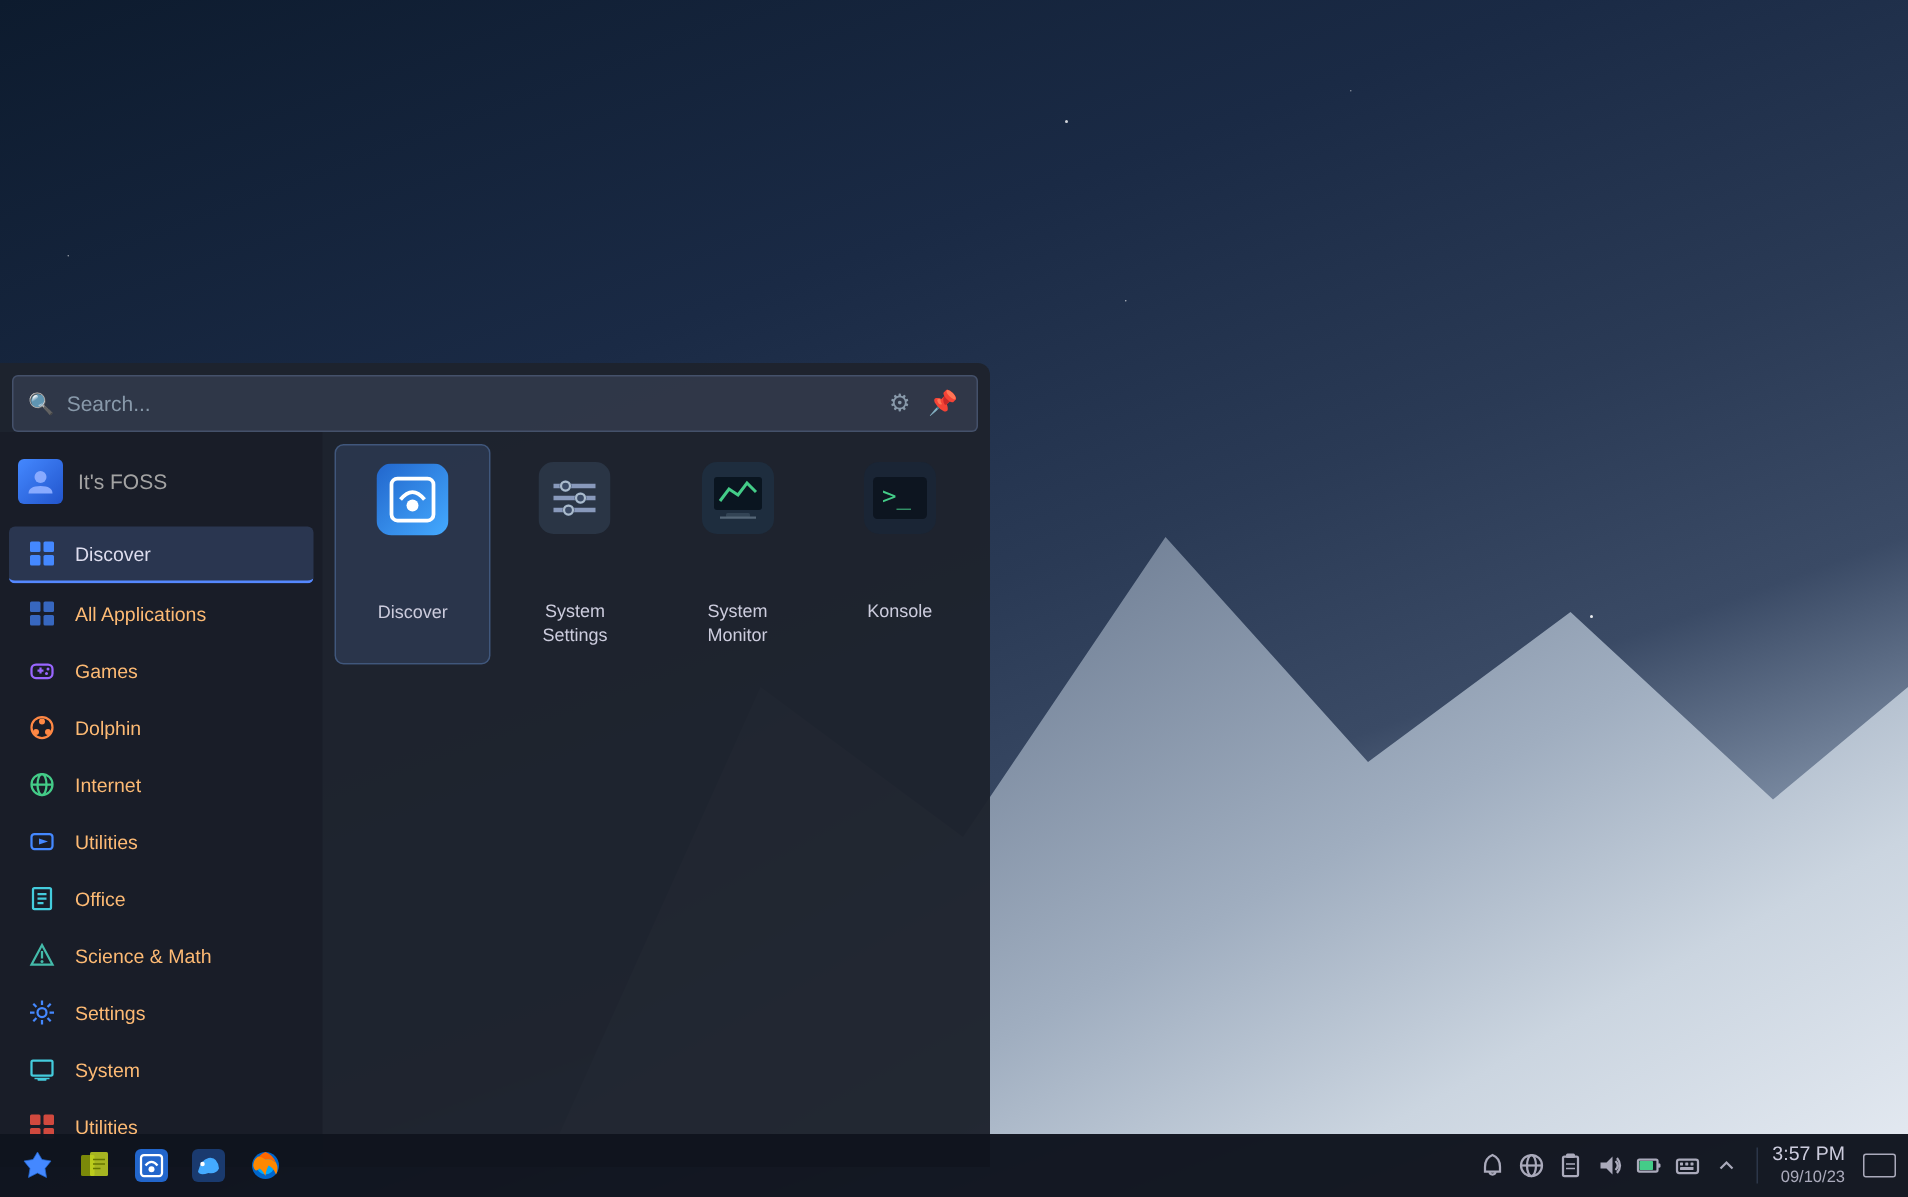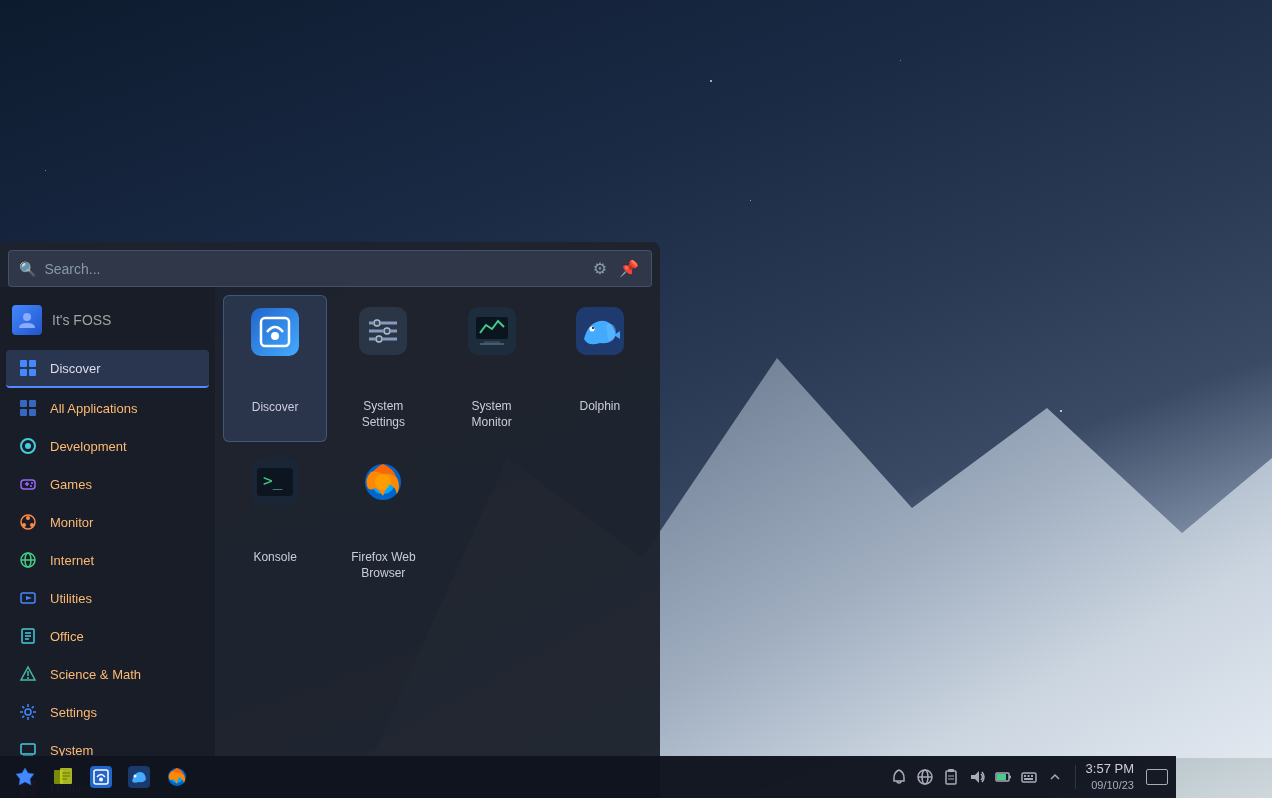--- a/index.html
+++ b/index.html
@@ -210,21 +210,21 @@
       font-size: 12px;
       text-align: center;
       line-height: 1.3;
     }
 
     
     #taskbar {
       position: absolute;
       bottom: 0;
       left: 0;
-      width: 1176px;
+      width: 1272px;
       height: 42px;
       background: rgba(15, 20, 30, 0.97);
       display: flex;
       align-items: center;
       padding: 16px 8px;
       z-index: 300;
     }
 
     .taskbar-left {
       display: flex;
@@ -331,29 +331,20 @@
             <svg width="18" height="18" viewBox="0 0 18 18" fill="none">
               <rect x="1" y="1" width="7" height="7" rx="1" fill="#4488ff" opacity="0.7"></rect>
               <rect x="10" y="1" width="7" height="7" rx="1" fill="#4488ff" opacity="0.7"></rect>
               <rect x="1" y="10" width="7" height="7" rx="1" fill="#4488ff" opacity="0.7"></rect>
               <rect x="10" y="10" width="7" height="7" rx="1" fill="#4488ff" opacity="0.7"></rect>
             </svg>
           </span>
           <span>All Applications</span>
         </div>
 
-        <div class="sidebar-item">
-          <span class="item-icon">
-            <svg width="18" height="18" viewBox="0 0 18 18">
-                <circle cx="9" cy="9" r="7" fill="none" stroke="#44ccdd" stroke-width="2"></circle>
-                <circle cx="9" cy="9" r="3" fill="#44ccdd"></circle>
-              </svg>
-          </span>
-          <span>Development</span>
-        </div>
 
         <div class="sidebar-item">
           <span class="item-icon">
             <svg width="18" height="18" viewBox="0 0 18 18">
               <rect x="2" y="5" width="14" height="9" rx="3" fill="none" stroke="#9966ff" stroke-width="1.5"></rect>
               <line x1="8" y1="7" x2="8" y2="11" stroke="#9966ff" stroke-width="1.5"></line>
               <line x1="6" y1="9" x2="10" y2="9" stroke="#9966ff" stroke-width="1.5"></line>
               <circle cx="13" cy="8" r="1" fill="#9966ff"></circle>
               <circle cx="12" cy="11" r="1" fill="#9966ff"></circle>
             </svg>
@@ -363,21 +354,21 @@
 
         <div class="sidebar-item">
           <span class="item-icon">
             <svg width="18" height="18" viewBox="0 0 18 18">
               <circle cx="9" cy="9" r="7" fill="none" stroke="#ff8844" stroke-width="1.5"></circle>
               <circle cx="9" cy="5" r="2" fill="#ff8844"></circle>
               <circle cx="5" cy="12" r="2" fill="#ff8844"></circle>
               <circle cx="13" cy="12" r="2" fill="#ff8844"></circle>
             </svg>
           </span>
-          <span>Monitor</span>
+          <span>Dolphin</span>
         </div>
 
         <div class="sidebar-item">
           <span class="item-icon">
             <svg width="18" height="18" viewBox="0 0 18 18">
               <circle cx="9" cy="9" r="7" fill="none" stroke="#44cc88" stroke-width="1.5"></circle>
               <ellipse cx="9" cy="9" rx="3" ry="7" fill="none" stroke="#44cc88" stroke-width="1.5"></ellipse>
               <line x1="2" y1="9" x2="16" y2="9" stroke="#44cc88" stroke-width="1.5"></line>
             </svg>
           </span>
@@ -496,58 +487,33 @@
               <rect width="48" height="48" rx="10" fill="#1e2d3e"></rect>
               <rect x="8" y="10" width="32" height="22" rx="2" fill="#0a1520"></rect>
               <polyline points="12,26 18,18 24,22 30,14 36,20" fill="none" stroke="#44cc88" stroke-width="2"></polyline>
               <rect x="16" y="34" width="16" height="3" rx="1" fill="#334455"></rect>
               <line x1="12" y1="37" x2="36" y2="37" stroke="#556677" stroke-width="1.5"></line>
             </svg>
           </div>
           <span class="app-label">System Monitor</span>
         </div>
 
-        <div class="app-item">
-          <div class="app-icon">
-            <svg width="48" height="48" viewBox="0 0 48 48">
-              <rect width="48" height="48" rx="10" fill="#1e3a6e"></rect>
-              <path d="M8 32 Q12 16 24 14 Q36 12 40 28 Q36 38 24 36 Q12 40 8 32Z" fill="#44aaff"></path>
-              <path d="M30 18 Q38 14 40 24 Q40 32 32 34" fill="#66bbff" opacity="0.5"></path>
-              <circle cx="16" cy="22" r="2.5" fill="white"></circle>
-              <circle cx="17" cy="21" r="1" fill="#001"></circle>
-              <path d="M38 28 L44 24 L44 32 Z" fill="#44aaff"></path>
-            </svg>
-          </div>
-          <span class="app-label">Dolphin</span>
-        </div>
 
         <div class="app-item">
           <div class="app-icon">
             <svg width="48" height="48" viewBox="0 0 48 48">
               <rect width="48" height="48" rx="10" fill="#1a2535"></rect>
               <rect x="6" y="10" width="36" height="28" rx="3" fill="#0d1520"></rect>
               <text x="12" y="28" font-size="16" font-family="monospace" fill="#44cc88">&gt;_</text>
             </svg>
           </div>
           <span class="app-label">Konsole</span>
         </div>
 
 
-        <div class="app-item">
-          <div class="app-icon">
-            <svg width="48" height="48" viewBox="0 0 48 48">
-              <circle cx="24" cy="24" r="18" fill="#0066cc"></circle>
-              <circle cx="24" cy="24" r="12" fill="#00aaff"></circle>
-              <path d="M24 6 Q34 10 38 20 Q32 14 24 16 Q16 12 12 20 Q14 10 24 6Z" fill="#ff6600"></path>
-              <path d="M38 20 Q42 28 38 36 Q36 28 30 26 Q26 32 24 38 Q20 32 16 30 Q10 34 8 28 Q6 20 12 14 Q16 12 24 16 Q32 14 38 20Z" fill="#ff8800"></path>
-              <circle cx="24" cy="24" r="8" fill="#ffcc00" opacity="0.3"></circle>
-            </svg>
-          </div>
-          <span class="app-label">Firefox Web Browser</span>
-        </div>
 
       </div>
     </div>
 
   </div>
 
   <div id="taskbar">
     <div class="taskbar-left">
 
       <div class="taskbar-icon" style="color:#4488ff;">

